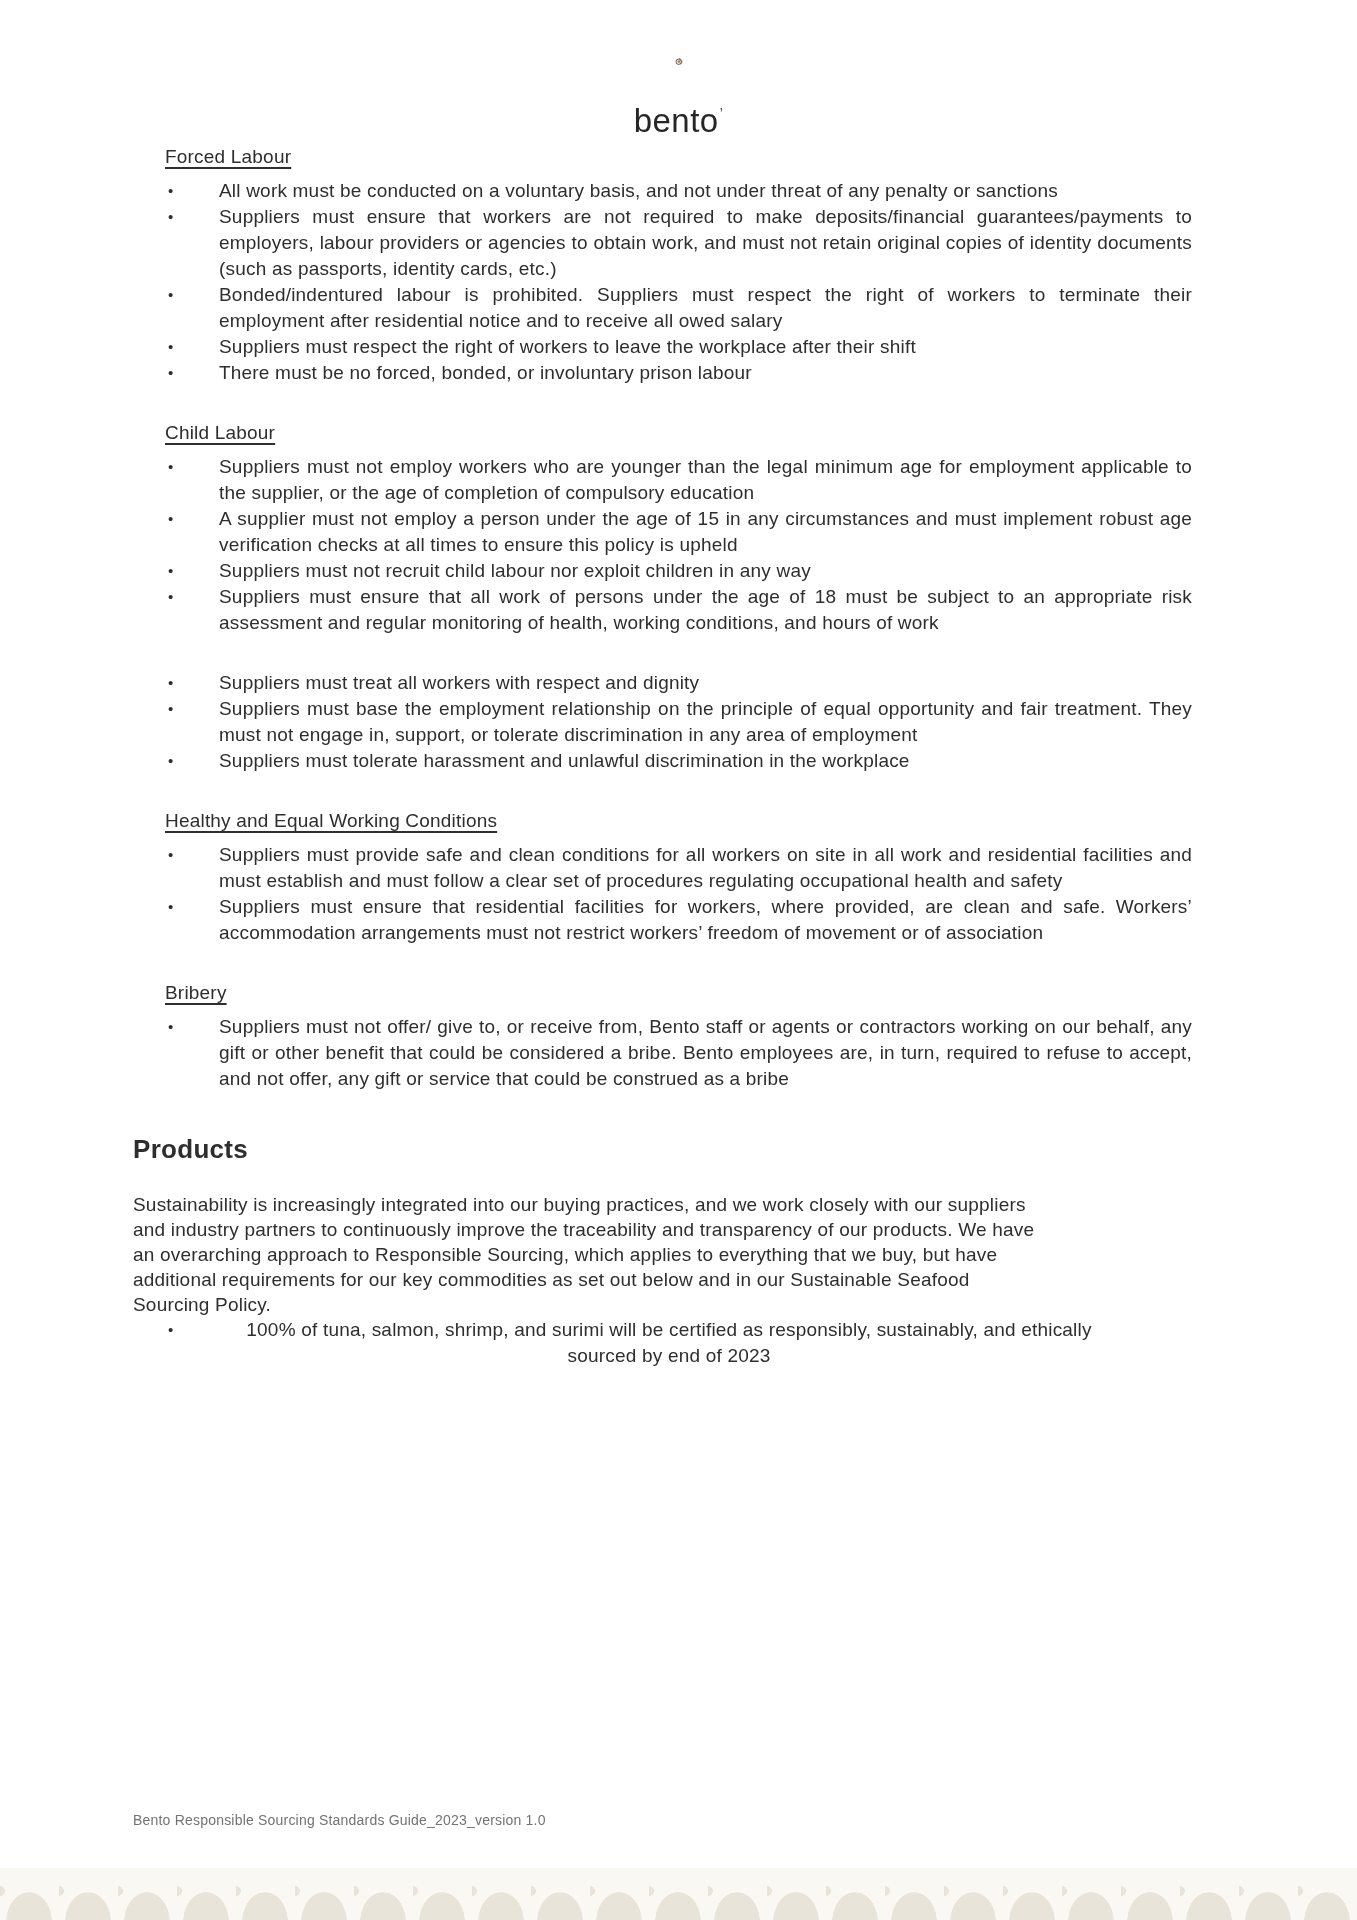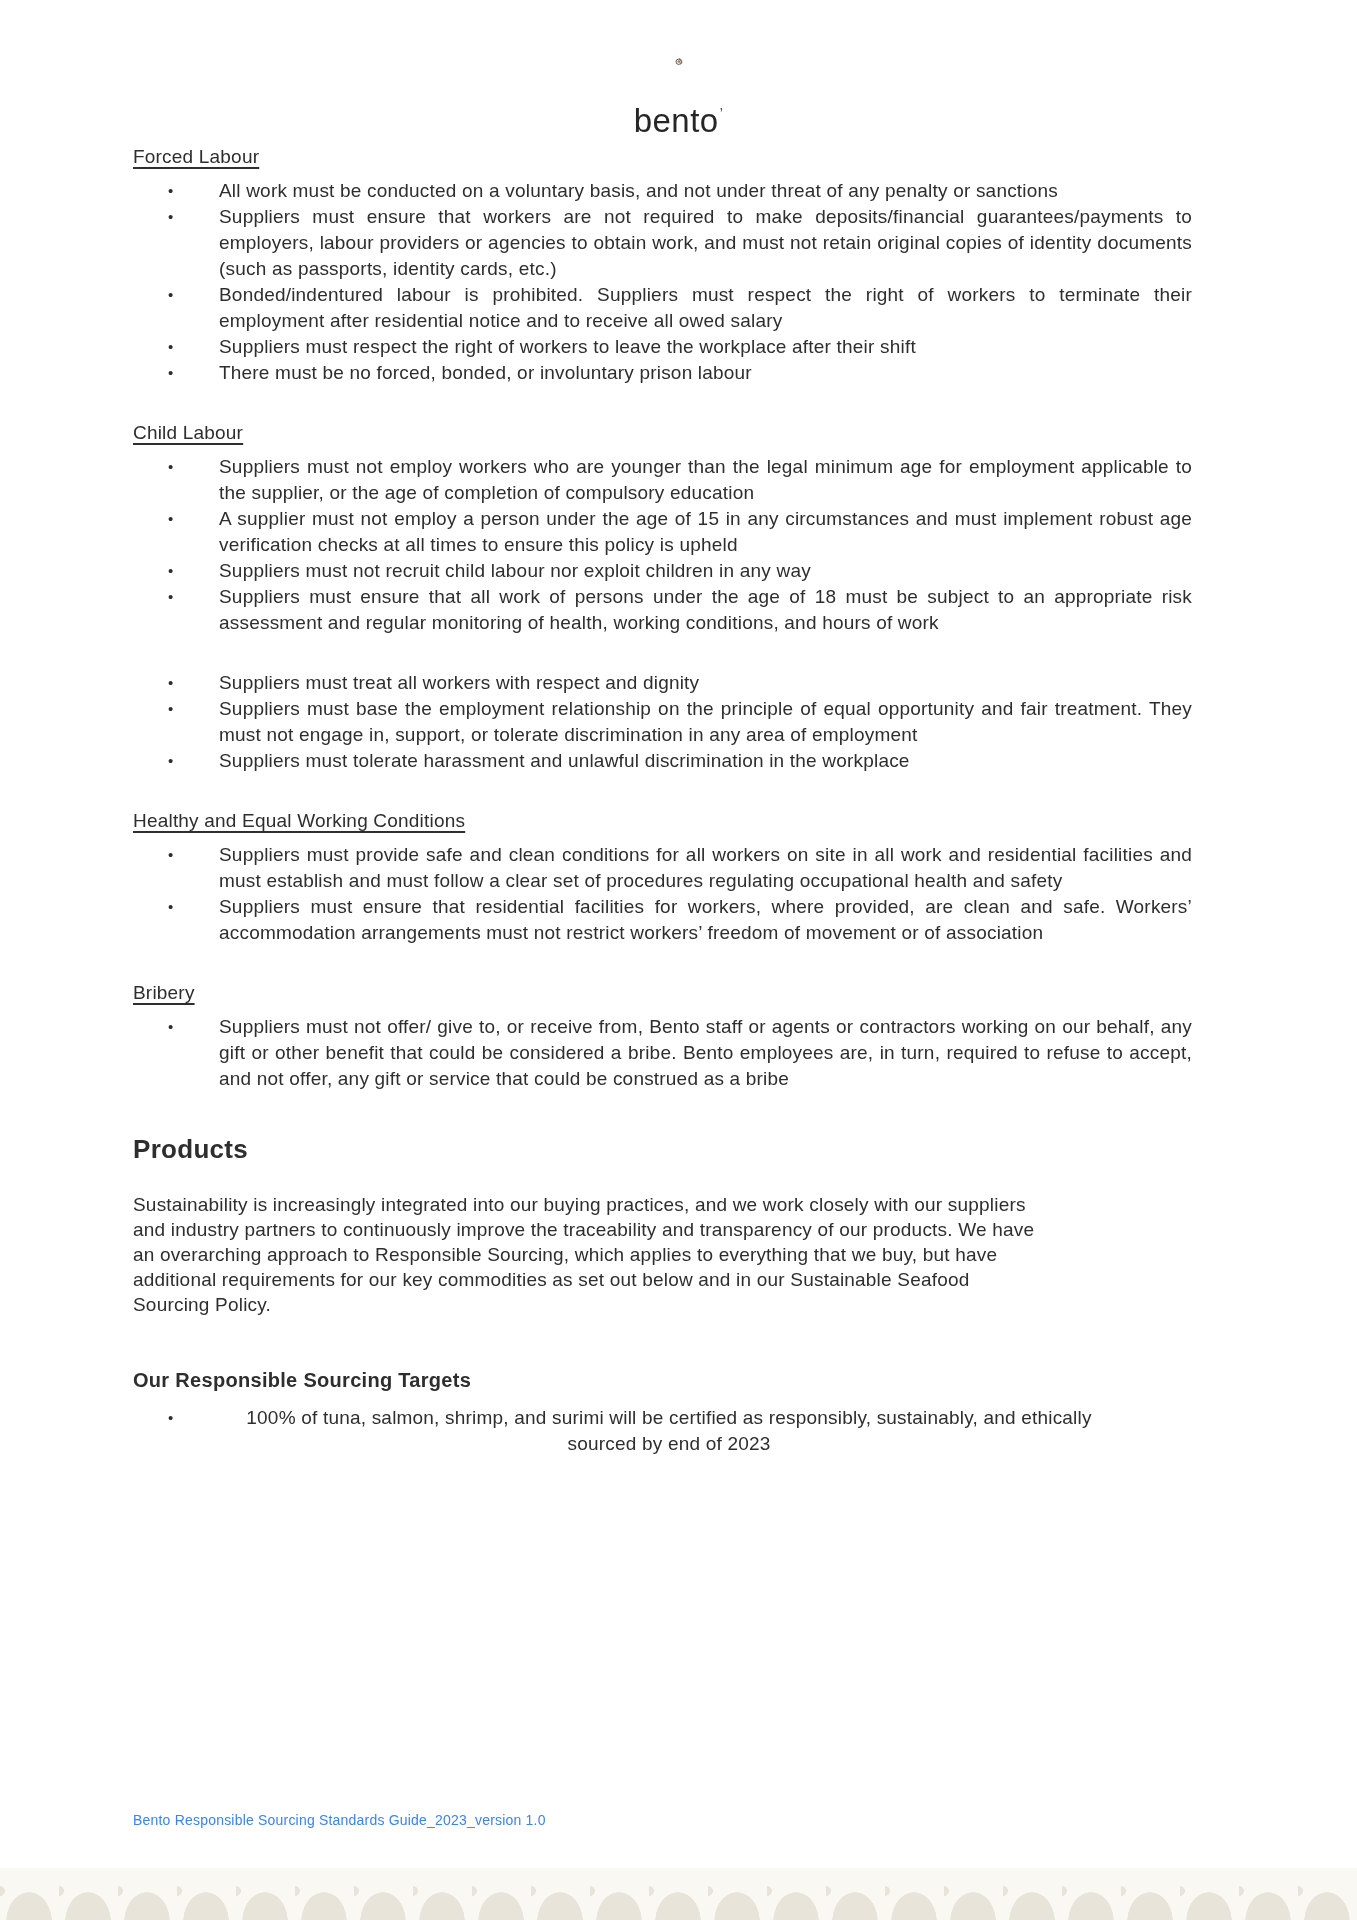--- a/index.html
+++ b/index.html
@@ -37,20 +37,21 @@
     line-height:26px;
     letter-spacing:0.2px;
   }
   section { margin-bottom:34px; }
   .sec-heading {
     font-size:19px; font-weight:400;
     text-decoration:underline;
     text-underline-offset:4px;
     text-decoration-thickness:1.5px;
     margin-bottom:8px;
+    margin-left:32px;
   }
   ul { list-style:none; padding-left:35px; }
   li { display:flex; }
   .marker { width:35px; flex:0 0 35px; font-size:15px; line-height:26px; }
   .btext  { display:block; flex:1; text-align:justify;margin-left:16px; }
 
   .products-title {
     font-size:26px; font-weight:700; letter-spacing:0.3px;
     margin:44px 0 30px 0;
   }
@@ -61,21 +62,21 @@
   .targets-heading {
     font-size:20px; font-weight:700; letter-spacing:0.3px;
     margin:50px 0 12px 0;
   }
 
   
   .page-footer {
     position:absolute;
     left:133px; bottom:92px;
     font-size:14px; letter-spacing:0.2px;
-    color:#3b82f6;
+    color:#737373;
   }
 
   
   .decor-band {
     position:absolute; left:0; right:0; bottom:0; height:52px;
     background-color:var(--band-bg,#faf8f3);
     background-image:
       radial-gradient(5px at 0px 23px, var(--bump-color,#e8e4da) 98%, transparent 100%),
       radial-gradient(23px 30px at 29px 54px, var(--bump-color,#e8e4da) 98%, transparent 100%);
     background-size:59px 52px;
@@ -189,21 +190,20 @@
             <span class="marker">•</span>
             <span class="btext">Suppliers must not offer/ give to, or receive from, Bento staff or agents or contractors working on our behalf, any gift or other benefit that could be considered a bribe. Bento employees are, in turn, required to refuse to accept, and not offer, any gift or service that could be construed as a bribe</span>
           </li>
       </ul>
     </section>
 
     <h2 class="products-title">Products</h2>
 
     <p class="products-paragraph">Sustainability is increasingly integrated into our buying practices, and we work closely with our suppliers and industry partners to continuously improve the traceability and transparency of our products.  We have an overarching approach to Responsible Sourcing, which applies to everything that we buy, but have additional requirements for our key commodities as set out below and in our Sustainable Seafood Sourcing Policy.</p>
 
-    <h3 class="targets-heading">Our Responsible Sourcing Targets</h3>
     <ul>
       <li>
           <span class="marker">•</span>
           <span class="btext" style="text-align:center;max-width:900px;">100% of tuna, salmon, shrimp, and surimi will be certified as responsibly, sustainably, and ethically sourced by end of 2023</span>
         </li>
     </ul>
 
   </main>
 
   <footer class="page-footer">Bento Responsible Sourcing Standards Guide_2023_version 1.0</footer>

